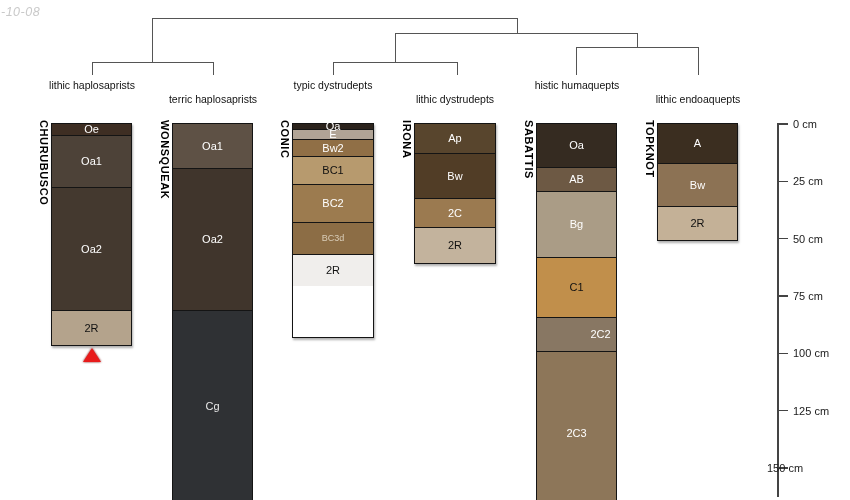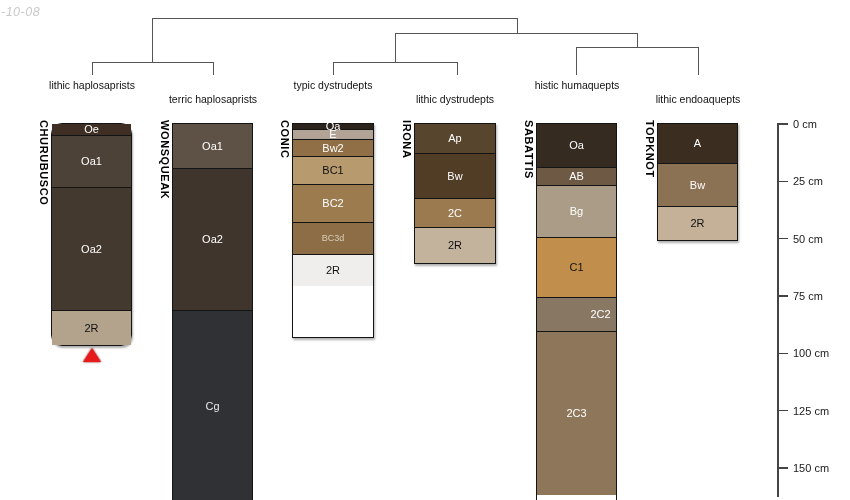--- a/index.html
+++ b/index.html
@@ -90,21 +90,21 @@
     </svg>
   <div id="tree-labels">
       <div class="tree-label" style="left: -8px; top: 79px;">lithic haplosaprists</div>
       <div class="tree-label" style="left: 113px; top: 93px;">terric haplosaprists</div>
       <div class="tree-label" style="left: 233px; top: 79px;">typic dystrudepts</div>
       <div class="tree-label" style="left: 355px; top: 93px;">lithic dystrudepts</div>
       <div class="tree-label" style="left: 477px; top: 79px;">histic humaquepts</div>
       <div class="tree-label" style="left: 598px; top: 93px;">lithic endoaquepts</div>
     </div>
   <div id="profiles">
-      <div class="profile-col" style="left: 51px; top: 123px; width: 79px; height: 221px; border-radius: 11px;">
+      <div class="profile-col" style="left: 51px; top: 123px; width: 79px; height: 221px;">
         <div class="horizon" style="background: rgb(62, 46, 35); height: 11px;">
           <span class="horizon-label" style="color: rgb(255, 255, 255);">Oe</span>
         </div>
         <div class="horizon" style="background: rgb(77, 66, 56); height: 52px;">
           <span class="horizon-label" style="color: rgb(255, 255, 255);">Oa1</span>
         </div>
         <div class="horizon" style="background: rgb(68, 57, 47); height: 123px;">
           <span class="horizon-label" style="color: rgb(255, 255, 255);">Oa2</span>
         </div>
         <div class="horizon" style="background: rgb(180, 163, 140); height: 35px;">
@@ -161,24 +161,24 @@
         </div>
         <div class="horizon" style="background: rgb(195, 179, 157); height: 36px;">
           <span class="horizon-label" style="color: rgb(17, 17, 17);">2R</span>
         </div>
       </div>
       <span class="series-name" style="left: 413px; top: 120px;">IRONA</span>
       <div class="profile-col truncated" style="left: 536px; top: 123px; width: 79px; height: 377px;">
         <div class="horizon" style="background: rgb(53, 43, 33); height: 43px;">
           <span class="horizon-label" style="color: rgb(255, 255, 255);">Oa</span>
         </div>
-        <div class="horizon" style="background: rgb(109, 89, 68); height: 18px;">
+        <div class="horizon" style="background: rgb(109, 89, 68); height: 24px;">
           <span class="horizon-label" style="color: rgb(255, 255, 255);">AB</span>
         </div>
-        <div class="horizon" style="background: rgb(170, 156, 134); height: 52px;">
+        <div class="horizon" style="background: rgb(170, 156, 134); height: 66px;">
           <span class="horizon-label" style="color: rgb(255, 255, 255);">Bg</span>
         </div>
         <div class="horizon" style="background: rgb(193, 143, 75); height: 60px;">
           <span class="horizon-label" style="color: rgb(17, 17, 17);">C1</span>
         </div>
         <div class="horizon" style="background: rgb(136, 119, 99); height: 34px;">
           <span class="horizon-label" style="color: rgb(255, 255, 255); margin-left: 48px;">2C2</span>
         </div>
         <div class="horizon" style="background: rgb(141, 118, 89); height: 164px;">
           <span class="horizon-label" style="color: rgb(255, 255, 255);">2C3</span>
@@ -198,15 +198,15 @@
       </div>
       <span class="series-name" style="left: 656px; top: 120px;">TOPKNOT</span>
     </div>
   <div id="axis-labels">
       <div class="axis-tick-label" style="left: 793px; top: 118px;">0 cm</div>
       <div class="axis-tick-label" style="left: 793px; top: 175.325px;">25 cm</div>
       <div class="axis-tick-label" style="left: 793px; top: 232.65px;">50 cm</div>
       <div class="axis-tick-label" style="left: 793px; top: 289.975px;">75 cm</div>
       <div class="axis-tick-label" style="left: 793px; top: 347.3px;">100 cm</div>
       <div class="axis-tick-label" style="left: 793px; top: 404.625px;">125 cm</div>
-      <div class="axis-tick-label" style="left: 793px; top: 461.95px; text-align: right;">150 cm</div>
+      <div class="axis-tick-label" style="left: 767px; top: 461.95px; text-align: right;">150 cm</div>
     </div>
 </div>
 
 </body></html>

